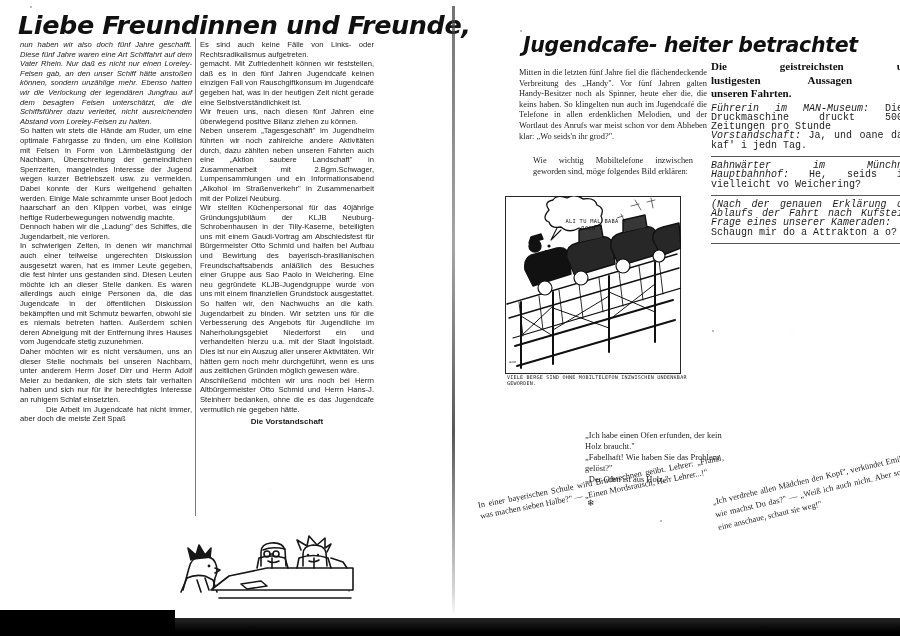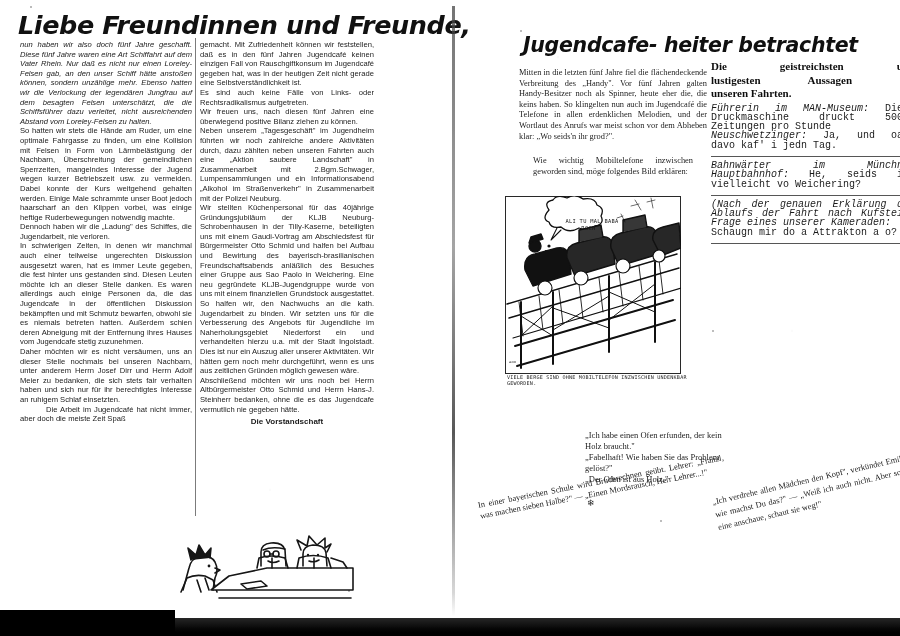--- a/index.html
+++ b/index.html
@@ -126,22 +126,22 @@
     <div class="col italic" id="l-col1">
       <p>nun haben wir also doch fünf Jahre geschafft. Diese fünf Jahre waren eine Art Schiffahrt auf dem Vater Rhein. Nur daß es nicht nur einen Loreley-Felsen gab, an den unser Schiff hätte anstoßen können, sondern unzählige mehr. Ebenso hatten wir die Verlockung der legendären Jungfrau auf dem besagten Felsen unterschätzt, die die Schiffsführer dazu verleitet, nicht ausreichenden Abstand vom Loreley-Felsen zu halten.</p>
       <p style="font-style:normal;">So hatten wir stets die Hände am Ruder, um eine optimale Fahrgasse zu finden, um eine Kollision mit Felsen in Form von Lärmbelästigung der Nachbarn, Überschreitung der gemeindlichen Sperrzeiten, mangelndes Interesse der Jugend wegen kurzer Betriebszeit usw. zu vermeiden. Dabei konnte der Kurs weitgehend gehalten werden. Einige Male schrammte unser Boot jedoch haarscharf an den Klippen vorbei, was einige heftige Ruderbewegungen notwendig machte.</p>
       <p style="font-style:normal;">Dennoch haben wir die „Ladung" des Schiffes, die Jugendarbeit, nie verloren.</p>
       <p style="font-style:normal;">In schwierigen Zeiten, in denen wir manchmal auch einer teilweise ungerechten Diskussion ausgesetzt waren, hat es immer Leute gegeben, die fest hinter uns gestanden sind. Diesen Leuten möchte ich an dieser Stelle danken. Es waren allerdings auch einige Personen da, die das Jugendcafe in der öffentlichen Diskussion bekämpften und mit Schmutz bewarfen, obwohl sie es niemals betreten hatten. Außerdem schien deren Abneigung mit der Entfernung ihres Hauses vom Jugendcafe stetig zuzunehmen.</p>
       <p style="font-style:normal;">Daher möchten wir es nicht versäumen, uns an dieser Stelle nochmals bei unseren Nachbarn, unter anderem Herrn Josef Dirr und Herrn Adolf Meier zu bedanken, die sich stets fair verhalten haben und sich nur für ihr berechtigtes Interesse an ruhigem Schlaf einsetzten.</p>
       <p class="ind" style="font-style:normal;">Die Arbeit im Jugendcafé hat nicht immer, aber doch die meiste Zeit Spaß</p>
     </div>
 
     <div class="col" id="l-col2">
+      <p>Es sind auch keine Fälle von Links- oder Rechtsradikalismus aufgetreten.</p>
       <p>gemacht. Mit Zufriedenheit können wir feststellen, daß es in den fünf Jahren Jugendcafé keinen einzigen Fall von Rauschgiftkonsum im Jugendcafé gegeben hat, was in der heutigen Zeit nicht gerade eine Selbstverständlichkeit ist.</p>
-      <p>Es sind auch keine Fälle von Links- oder Rechtsradikalismus aufgetreten.</p>
       <p>Wir freuen uns, nach diesen fünf Jahren eine überwiegend positive Bilanz ziehen zu können.</p>
       <p>Neben unserem „Tagesgeschäft" im Jugendheim führten wir noch zahlreiche andere Aktivitäten durch, dazu zählten neben unseren Fahrten auch eine „Aktion saubere Landschaft" in Zusammenarbeit mit 2.Bgm.Schwager, Lumpensammlungen und ein Informationsabend „Alkohol im Straßenverkehr" in Zusammenarbeit mit der Polizei Neuburg.</p>
       <p>Wir stellten Küchenpersonal für das 40jährige Gründungsjubiläum der KLJB Neuburg-Schrobenhausen in der Tilly-Kaserne, beteiligten uns mit einem Gaudi-Vortrag am Abschiedsfest für Bürgermeister Otto Schmid und halfen bei Aufbau und Bewirtung des bayerisch-brasilianischen Freundschaftsabends anläßlich des Besuches einer Gruppe aus Sao Paolo in Weichering. Eine neu gegründete KLJB-Jugendgruppe wurde von uns mit einem finanziellen Grundstock ausgestattet. So halfen wir, den Nachwuchs an die kath. Jugendarbeit zu binden. Wir setzten uns für die Verbesserung des Angebots für Jugendliche im Naherholungsgebiet Niederforst ein und verhandelten hierzu u.a. mit der Stadt Ingolstadt. Dies ist nur ein Auszug aller unserer Aktivitäten. Wir hätten gern noch mehr durchgeführt, wenn es uns aus zeitlichen Gründen möglich gewesen wäre.</p>
       <p>Abschließend möchten wir uns noch bei Herrn Altbürgermeister Otto Schmid und Herrn Hans-J. Steinherr bedanken, ohne die es das Jugendcafe vermutlich nie gegeben hätte.</p>
       <span class="signoff">Die Vorstandschaft</span>
     </div>
 
     <div class="cartoon-board">
       <svg viewBox="0 0 180 86" width="180" height="86">
         <g fill="none" stroke="#1a1a1a" stroke-width="1.6" stroke-linecap="round" stroke-linejoin="round">
@@ -193,21 +193,21 @@
     <div class="quote-box">
       <div class="qb-title">
         <div>Die geistreichsten und</div>
         <div>lustigesten Aussagen auf</div>
         <div class="lastline">unseren Fahrten.</div>
       </div>
 
       <div class="qb-item">
         <span class="who">Führerin im MAN-Museum:</span>
         <span>Diese Druckmaschine druckt 50000 Zeitungen pro Stunde</span><br>
-        <span class="who">Neuschwetzinger:</span>
+        <span class="who">Vorstandschaft:</span>
         <span>Ja, und oane davo kaf' i jedn Tag.</span>
       </div>
 
       <div class="qb-sep"></div>
 
       <div class="qb-item">
         <span class="who">Bahnwärter im Münchner Hauptbahnhof:</span>
         <span>He, seids ihr vielleicht vo Weichering?</span>
       </div>
 

